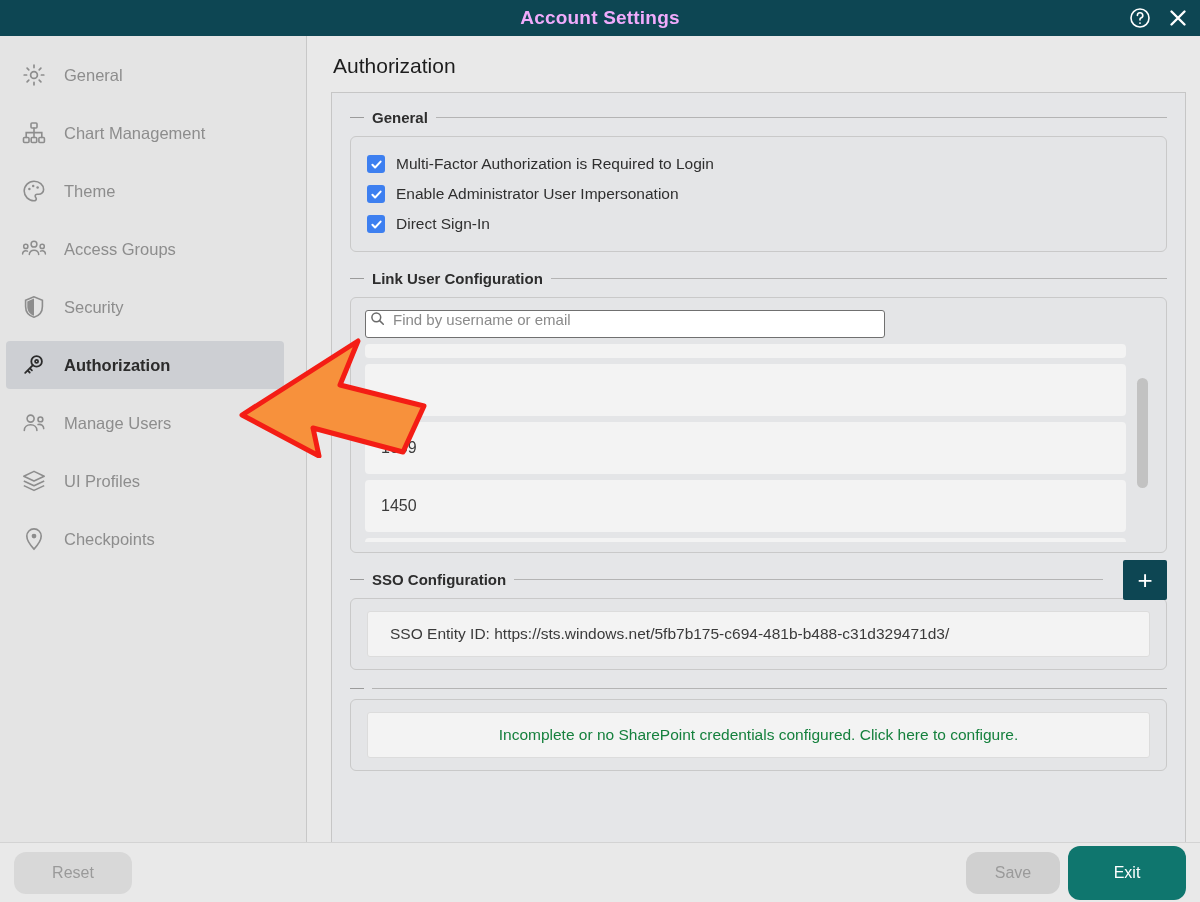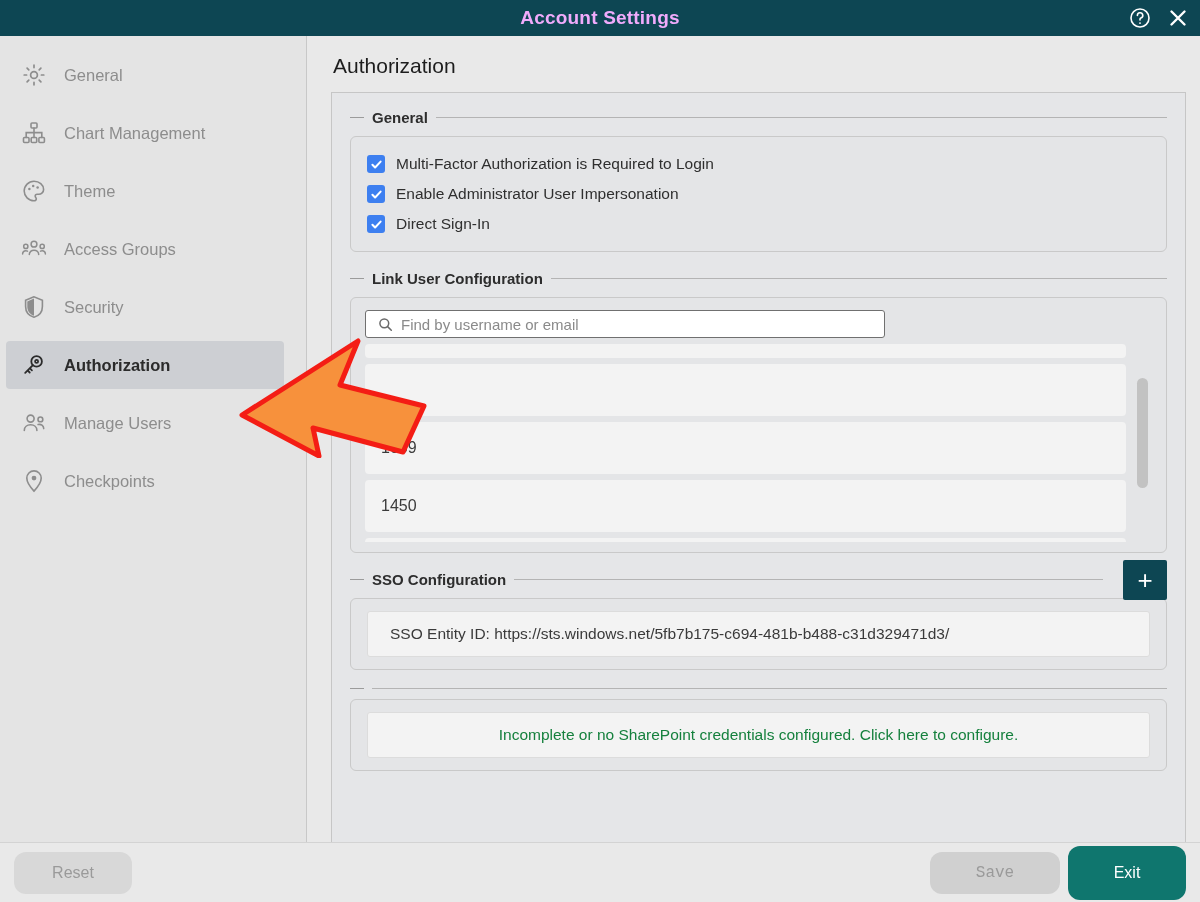--- a/index.html
+++ b/index.html
@@ -76,21 +76,21 @@
   .chk svg { display: block; }
   .chk-label { font-size: 15.5px; color: #2f2f2f; }
 
   
   .linkuser-box {
     border: 1px solid #c9c9c9; border-radius: 6px; background: #e4e5e7;
     padding: 12px 14px 10px 14px; height: 256px; display: flex; flex-direction: column;
   }
   .search-wrap {
     width: 520px; height: 28px; background: #ffffff; border: 1px solid #707070;
-    border-radius: 3px; display: flex; align-items: center; gap: 8px; padding: 0 12px; flex: 0 0 28px;
+    border-radius: 3px; display: flex; align-items: flex-start; gap: 8px; padding: 0 4px; flex: 0 0 28px;
   }
   .search-wrap svg { display: block; flex: 0 0 auto; }
   .search-input {
     border: none; outline: none; background: transparent; flex: 1 1 auto;
     font-family: "Liberation Sans", sans-serif; font-size: 15px; color: #333;
   }
   .search-input::placeholder { color: #8a8a8a; }
 
   .userlist {
     flex: 1 1 auto; margin-top: 6px; position: relative; overflow: hidden;
@@ -131,21 +131,21 @@
   .footer {
     flex: 0 0 60px; height: 60px; background: #e9e9e9;
     display: flex; align-items: center; padding: 0 14px;
     border-top: 1px solid #d3d3d3;
   }
   .btn {
     font-family: "Liberation Sans", sans-serif; font-size: 16px;
     border: none; border-radius: 12px; cursor: pointer;
   }
   .btn-reset { width: 118px; height: 42px; background: #d8d8d8; color: #9a9a9a; }
-  .btn-save { width: 130px; height: 42px; background: #d0d0d0; color: #9a9a9a; margin-left: auto; font-family: Liberation Mono, monospace; }
+  .btn-save { width: 94px; height: 42px; background: #d0d0d0; color: #9a9a9a; margin-left: auto; }
   .btn-exit { width: 118px; height: 54px; background: #0f766e; color: #ffffff; margin-left: 8px; }
 
   
   .annot-arrow { position: absolute; left: 236px; top: 333px; width: 200px; height: 125px; pointer-events: none; z-index: 50; }
 </style>
 </head>
 <body>
 
 <div class="window">
 
@@ -246,20 +246,30 @@
           <svg width="26" height="26" viewBox="0 0 26 26" fill="none" stroke="#8d8d8d" stroke-width="1.6">
             <circle cx="9.6" cy="8.6" r="3.5"></circle>
             <path d="M3.3 20.4c0-3.5 2.8-5.6 6.3-5.6s6.3 2.1 6.3 5.6" stroke-linecap="round"></path>
             <circle cx="19.4" cy="9.4" r="2.4"></circle>
             <path d="M17.1 14.5c2.9-.7 5.6.9 5.6 4.1" stroke-linecap="round"></path>
           </svg>
         </span>
         <span class="nav-label">Manage Users</span>
       </div>
 
+      <div class="nav-item">
+        <span class="nav-icon">
+          <svg width="26" height="26" viewBox="0 0 26 26" fill="none" stroke="#8d8d8d" stroke-width="1.6" stroke-linejoin="round">
+            <path d="M13 3.4 2.8 8.2 13 13l10.2-4.8L13 3.4z"></path>
+            <path d="M2.8 13 13 17.8 23.2 13"></path>
+            <path d="M2.8 17.6 13 22.4l10.2-4.8"></path>
+          </svg>
+        </span>
+        <span class="nav-label">UI Profiles</span>
+      </div>
 
       <div class="nav-item">
         <span class="nav-icon">
           <svg width="26" height="26" viewBox="0 0 26 26" fill="none" stroke="#8d8d8d" stroke-width="1.6">
             <path d="M13 2.9c-4 0-7.2 3.2-7.2 7.2 0 5.4 7.2 13 7.2 13s7.2-7.6 7.2-13c0-4-3.2-7.2-7.2-7.2z"></path>
             <circle cx="13" cy="10.1" r="2.4" fill="#8d8d8d" stroke="none"></circle>
           </svg>
         </span>
         <span class="nav-label">Checkpoints</span>
       </div>

